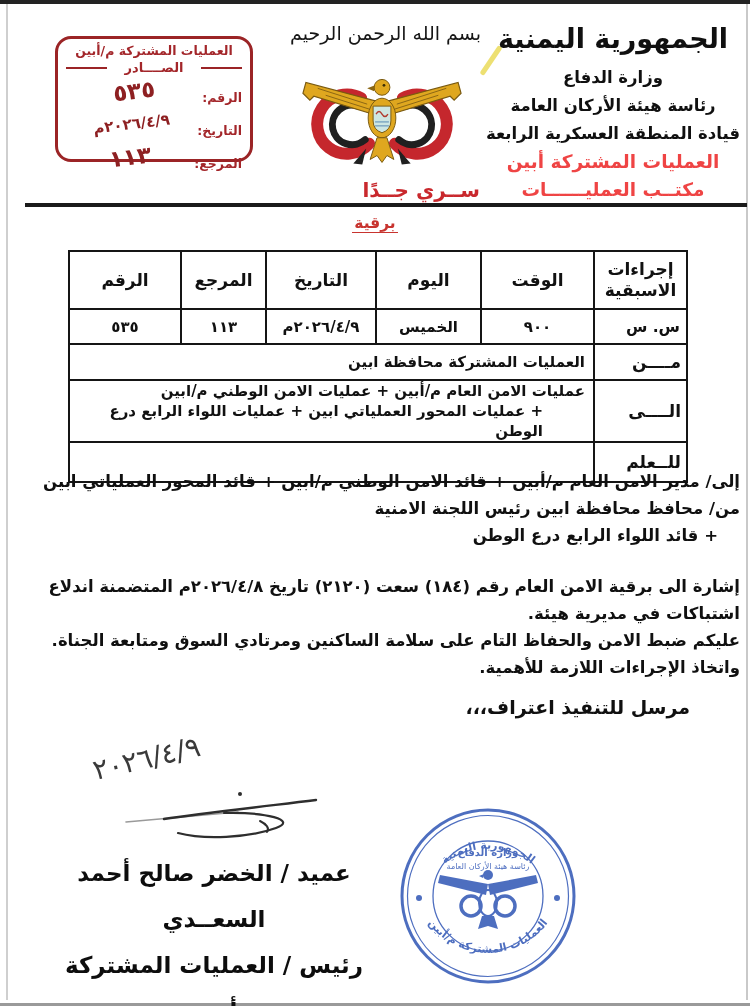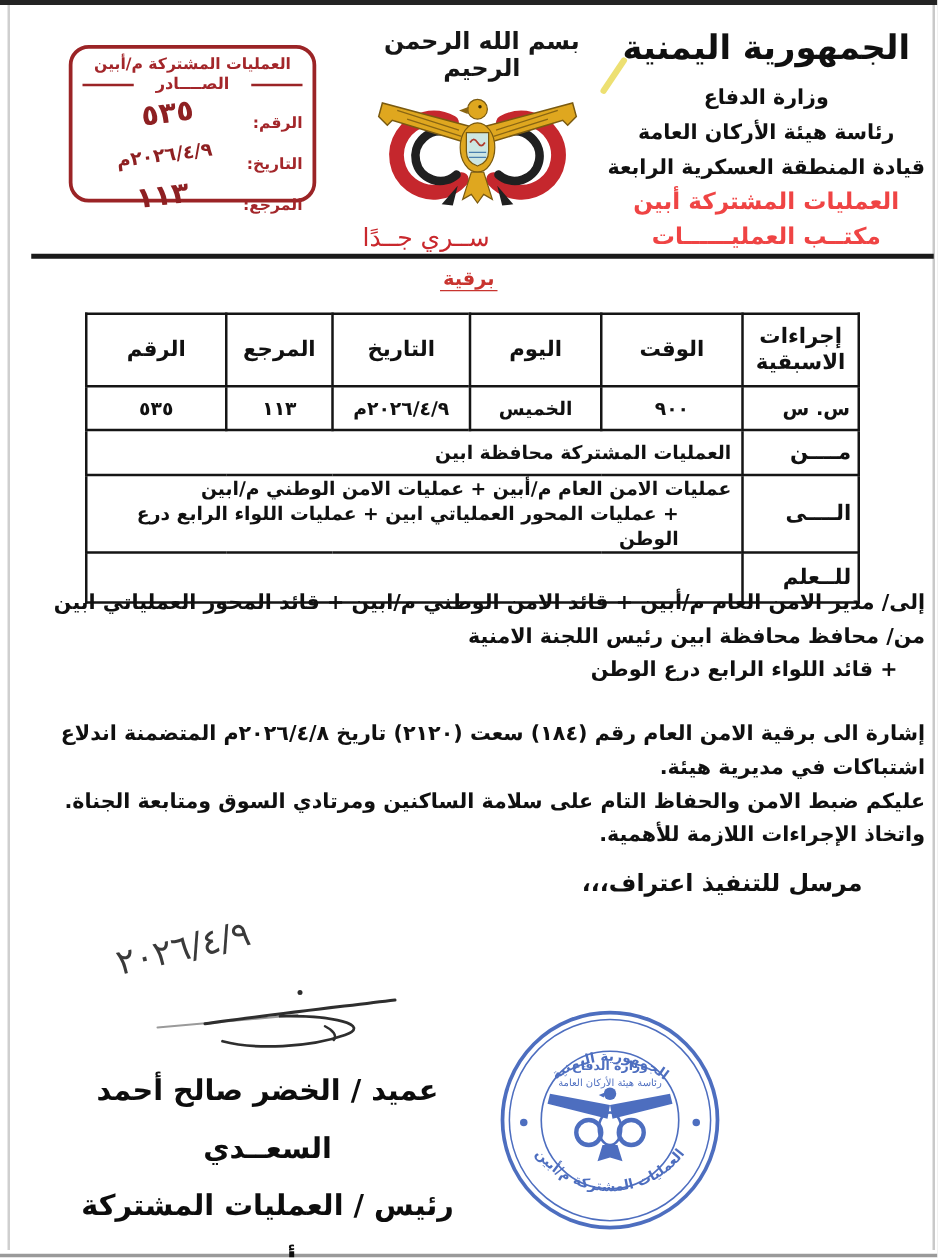--- a/index.html
+++ b/index.html
@@ -17,23 +17,23 @@
   .sader{display:flex;align-items:center;gap:18px;margin-top:1px;}
   .sader .dash{flex:1;border-top:2px solid #9b2426;}
   .sader .w{font-size:13px;font-weight:bold;}
   .ob-row{display:flex;align-items:center;line-height:21px;margin-top:0px;}
   .ob-row .lbl{font-size:12.5px;font-weight:bold;white-space:nowrap;margin-top:12px;}
   .ob-row .val{flex:1;text-align:center;color:#8e2022;font-weight:600;transform:rotate(-7deg);}
   .v-big{font-size:23px;letter-spacing:2px;}
   .v-date{font-size:15px;}
 
   
-  .bismillah{position:absolute;left:288px;top:22px;width:195px;text-align:center;font-size:19px;font-weight:bold;color:#161616;line-height:22px;}
+  .bismillah{position:absolute;left:288px;top:22px;width:195px;text-align:center;font-size:19px;font-weight:normal;color:#161616;line-height:22px;}
   .emblem{position:absolute;left:298px;top:56px;width:168px;height:120px;}
-  .secret{position:absolute;left:290px;top:178px;width:190px;text-align:left;color:#c9282d;font-weight:normal;font-size:20px;}
+  .secret{position:absolute;left:290px;top:178px;width:190px;text-align:right;color:#c9282d;font-weight:bold;font-size:20px;}
 
   
   .hdr{position:absolute;right:8px;top:14px;width:258px;text-align:center;}
   .h-rep{font-size:27px;font-weight:bold;line-height:50px;color:#101010;}
   .h-ln{font-size:16.5px;font-weight:bold;line-height:28px;color:#101010;}
   .h-red{font-size:18.5px;font-weight:bold;line-height:28px;color:#ef4444;}
 
   .rule{position:absolute;left:25px;right:3px;top:203px;height:4px;background:#1a1a1a;}
   .barqiya-wrap{position:absolute;left:0;top:213px;width:750px;text-align:center;}
   .barqiya{display:inline-block;color:#c8342f;font-weight:bold;font-size:15.5px;border-bottom:1.5px solid #c8342f;padding:0 2px;}

